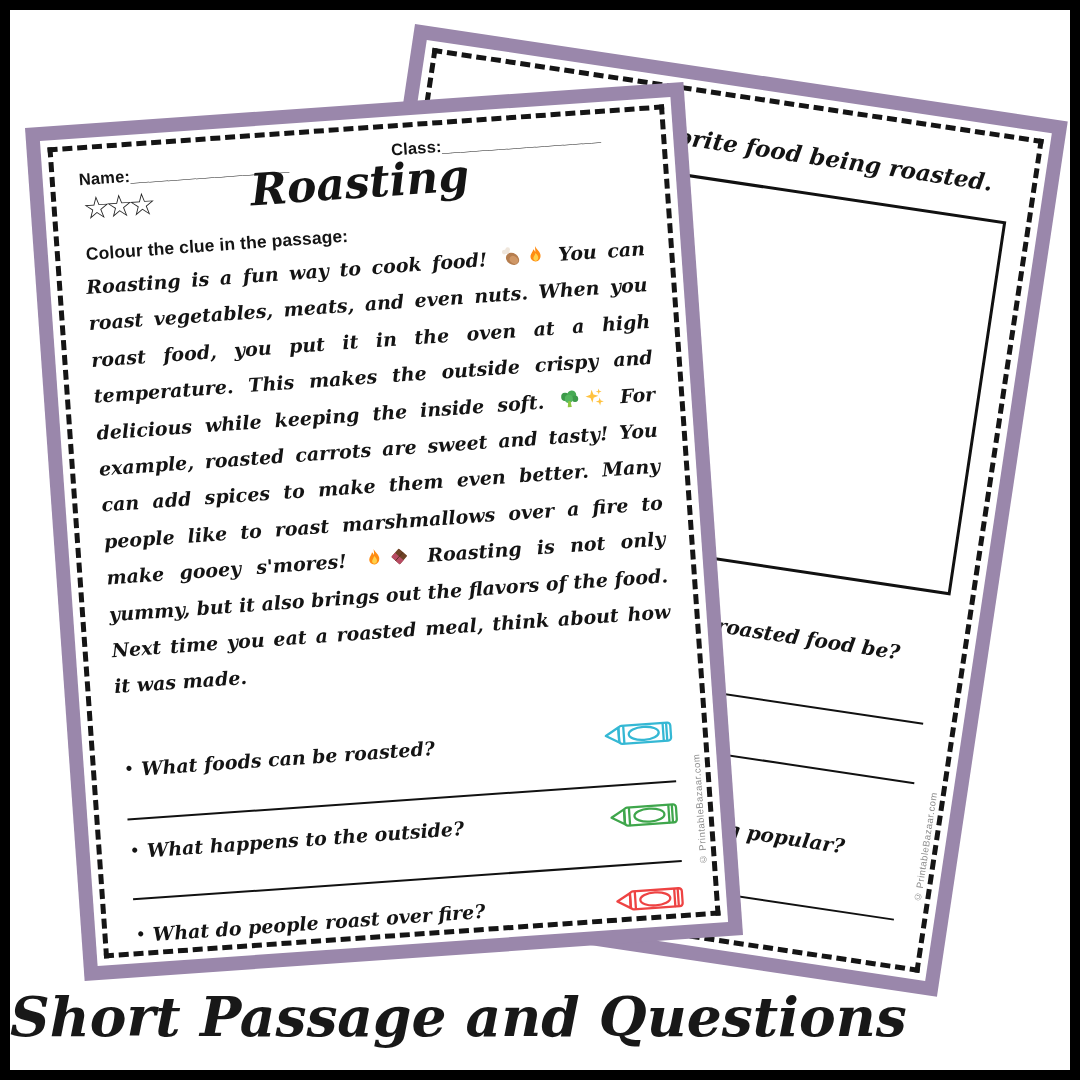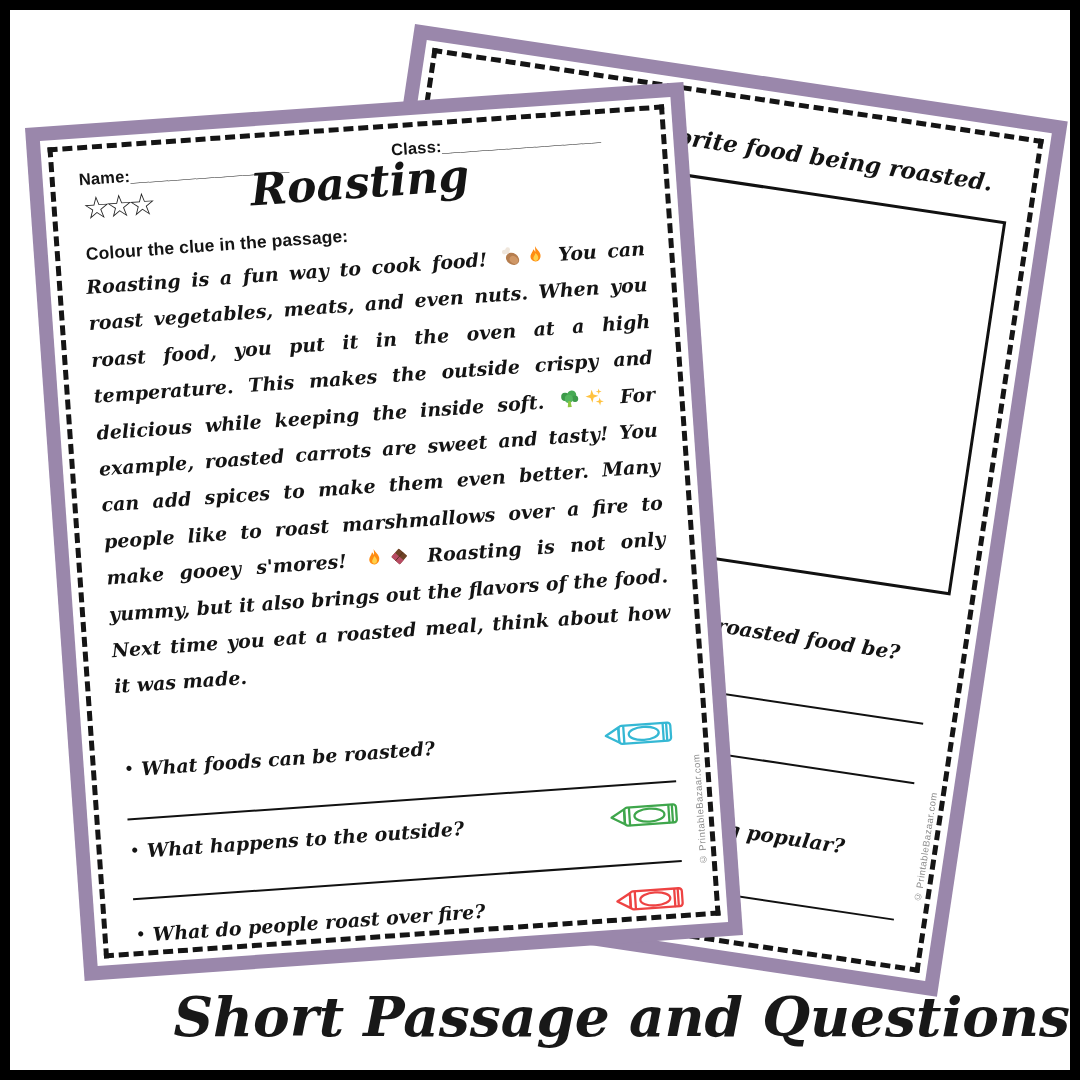--- a/index.html
+++ b/index.html
@@ -55,21 +55,21 @@
   .bl1{top:590px;} .bl2{top:650px;} .bl3{top:788px;} .bl4{top:842px;}
 
   
   .watermark{
     position:absolute;writing-mode:vertical-rl;transform:rotate(180deg);
     font-size:9.5px;color:#8d8d8d;letter-spacing:.5px;
   }
   .front-wm{right:3px;bottom:46px;}
   .back-wm{right:2px;bottom:64px;}
   .caption{
-    position:absolute;left:0;right:0;top:974px;text-align:right;z-index:0;
+    position:absolute;left:0;right:0;top:974px;text-align:left;z-index:0;
     font-family:"DejaVu Serif",serif;font-style:italic;font-weight:bold;font-size:55px;color:#181818;
   }
   .crayon g{fill:none;stroke-width:2.3;stroke-linejoin:round;stroke-linecap:round;}
 </style>
 </head>
 <body>
 
 <div class="stage">
 
   <div class="page back-page">

